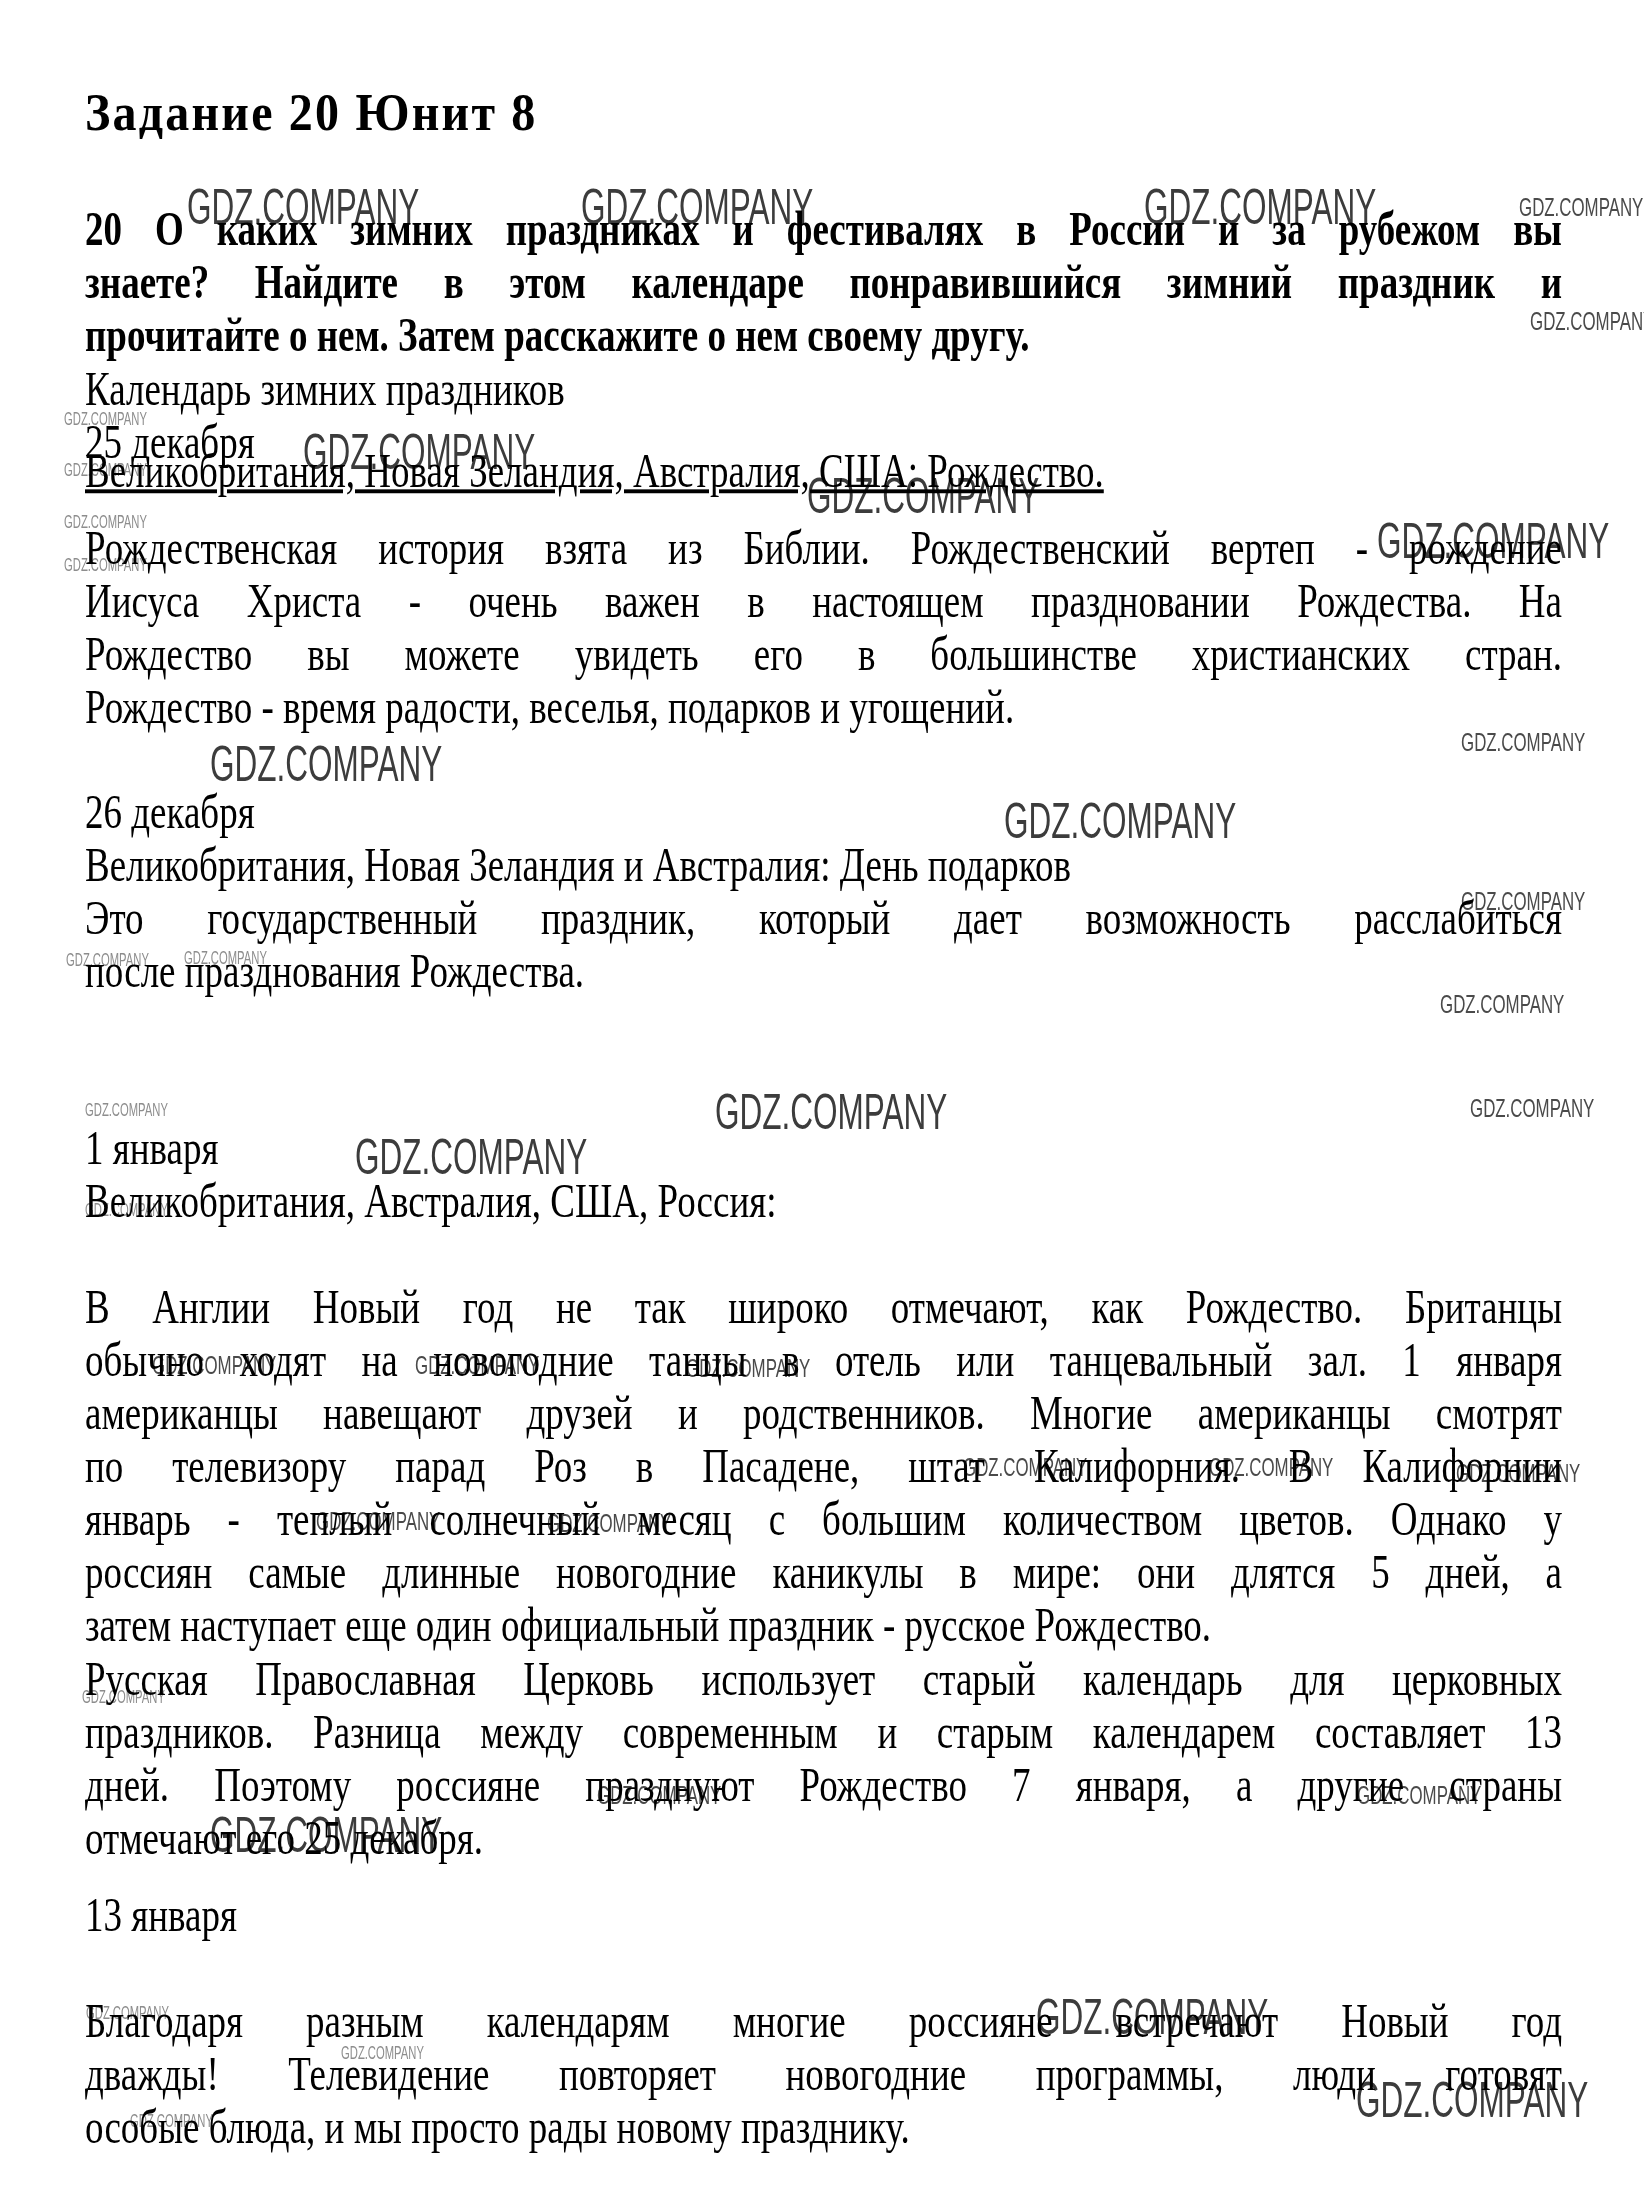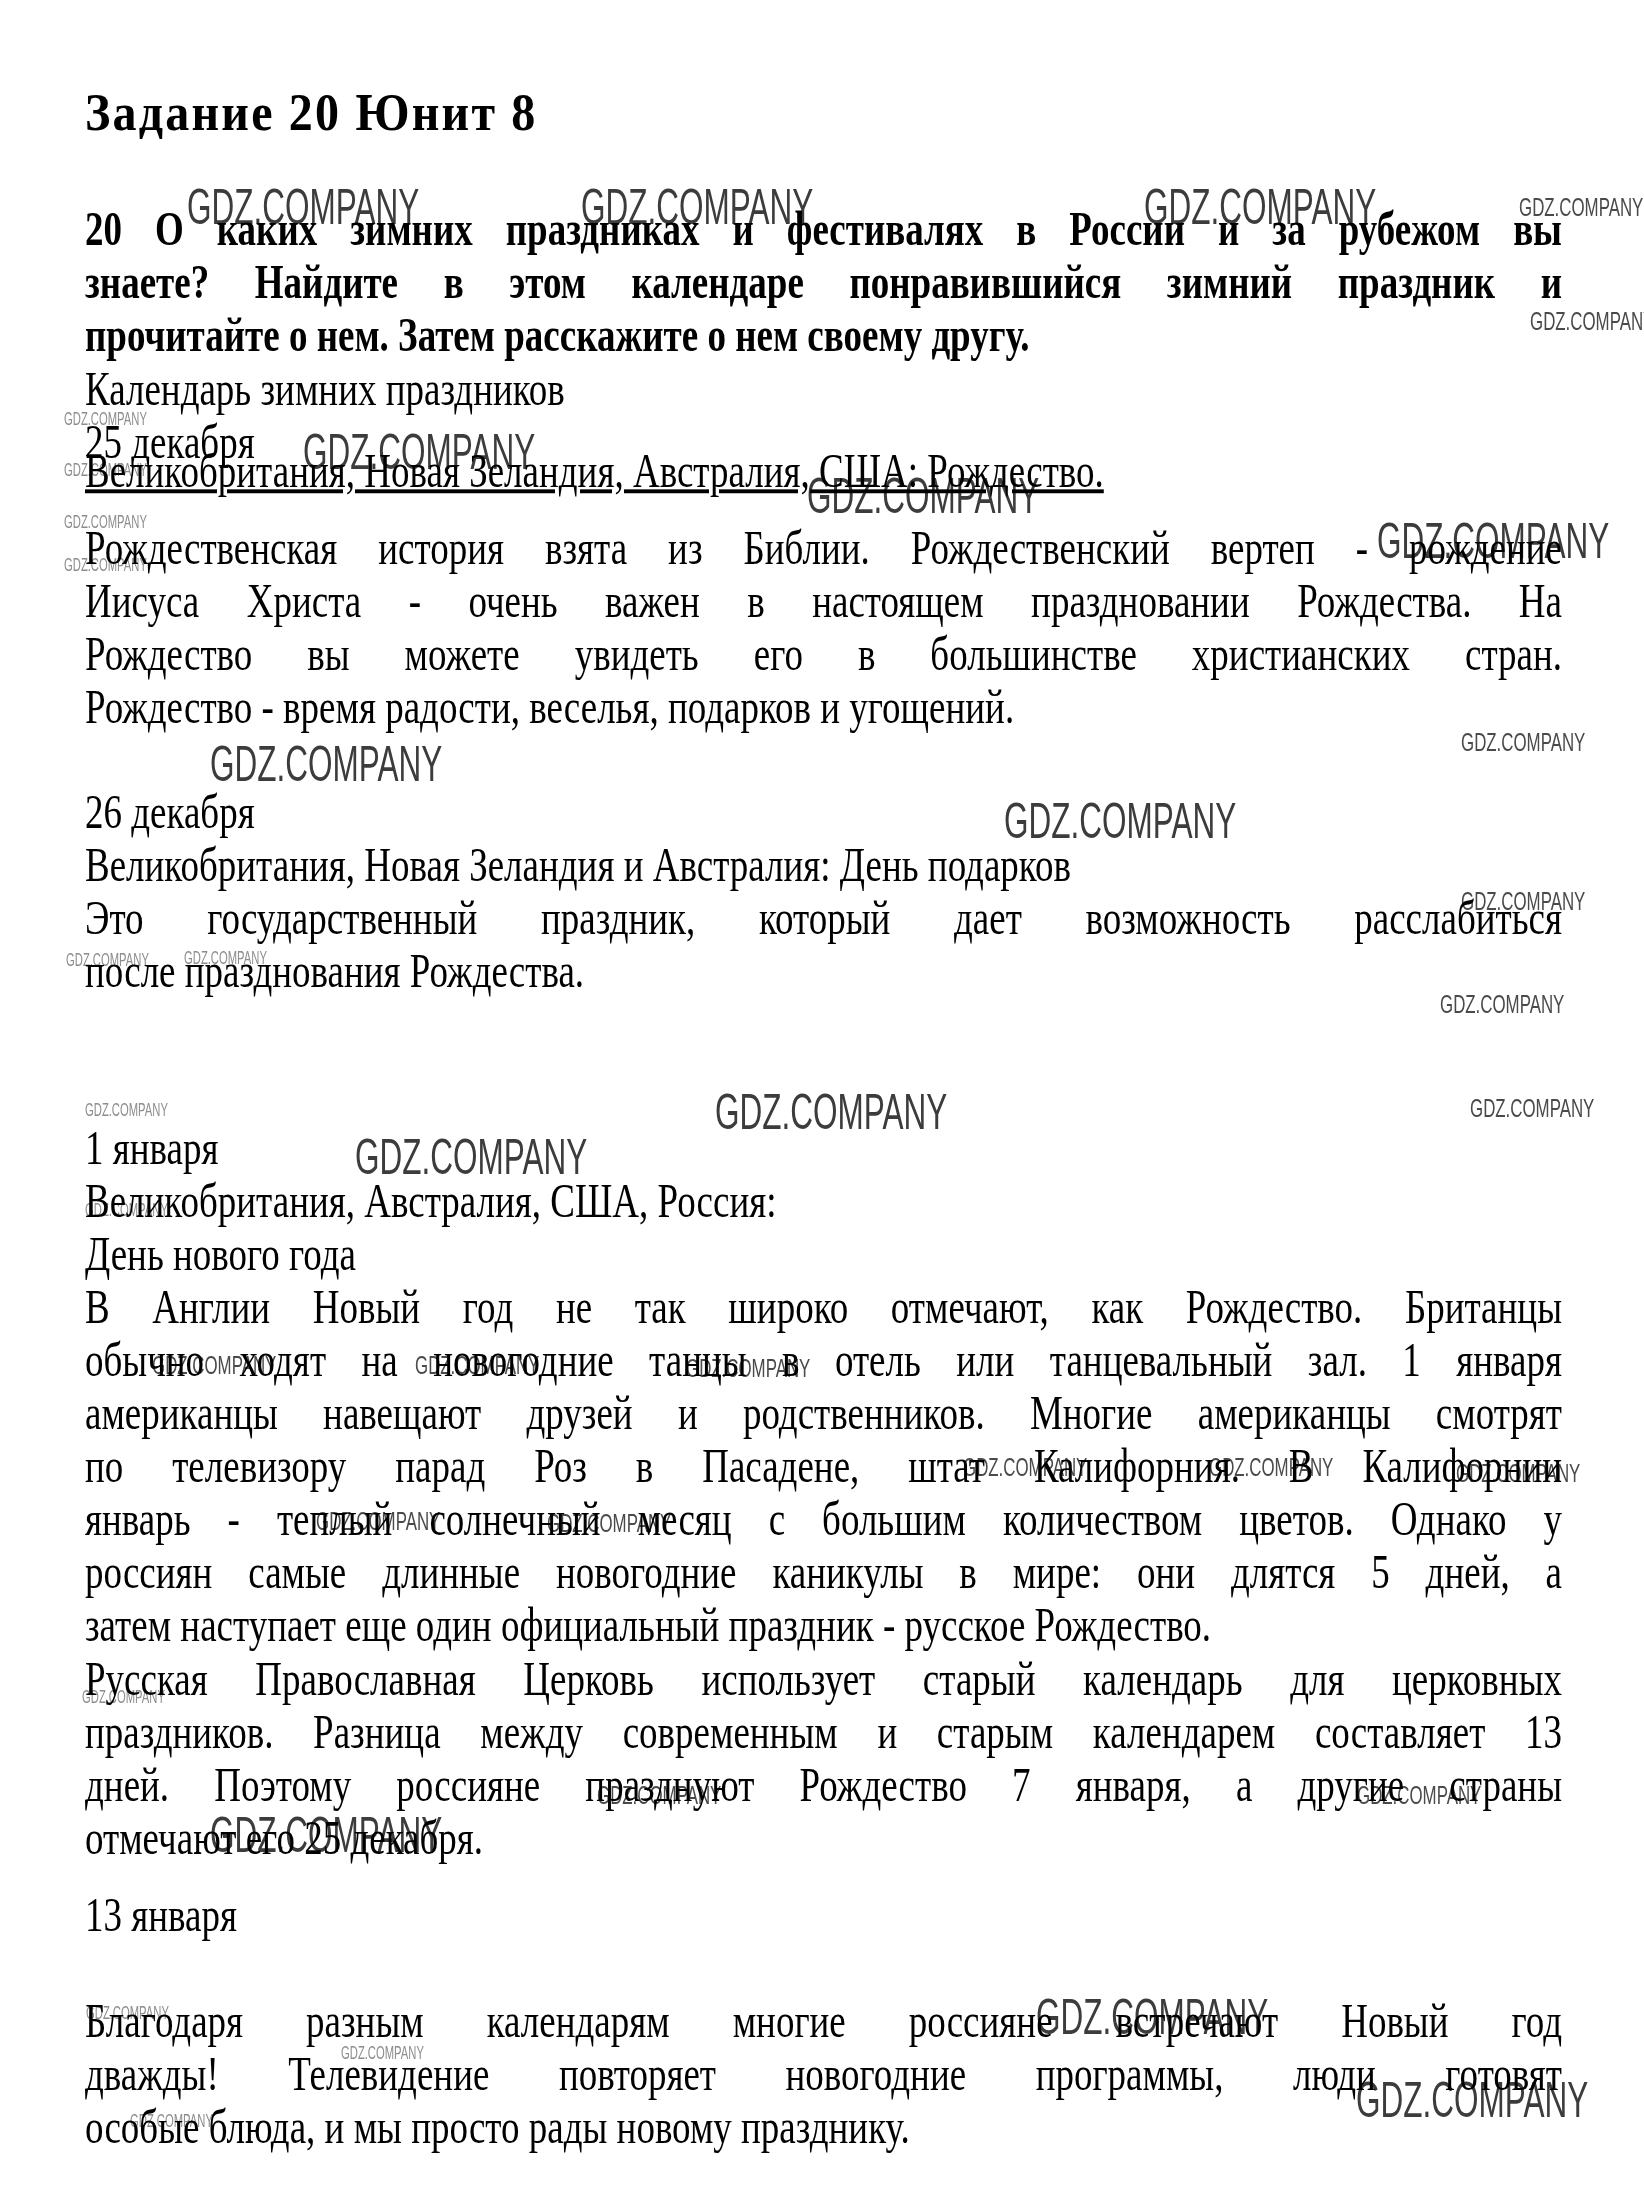--- a/index.html
+++ b/index.html
@@ -129,23 +129,20 @@
       </div>
       <div class="block" style="top: 838px;">
         <div class="tline l">Великобритания, Новая Зеландия и Австралия: День подарков</div>
       </div>
       <div class="block" style="top: 1121px;">
         <div class="tline l">1 января</div>
       </div>
       <div class="block" style="top: 1174px;">
         <div class="tline l">Великобритания, Австралия, США, Россия:</div>
       </div>
-      <div class="block" style="top: 1227px;">
-        <div class="tline l">День нового года</div>
-      </div>
       <div class="block" style="top: 1280px;">
         <div class="tline j">В Англии Новый год не так широко отмечают, как Рождество. Британцы</div>
         <div class="tline j">обычно ходят на новогодние танцы в отель или танцевальный зал. 1 января</div>
         <div class="tline j">американцы навещают друзей и родственников. Многие американцы смотрят</div>
         <div class="tline j">по телевизору парад Роз в Пасадене, штат Калифорния. В Калифорнии</div>
         <div class="tline j">январь - теплый солнечный месяц с большим количеством цветов. Однако у</div>
         <div class="tline j">россиян самые длинные новогодние каникулы в мире: они длятся 5 дней, а</div>
         <div class="tline l">затем наступает еще один официальный праздник - русское Рождество.</div>
       </div>
       <div class="block" style="top: 1652px;">

